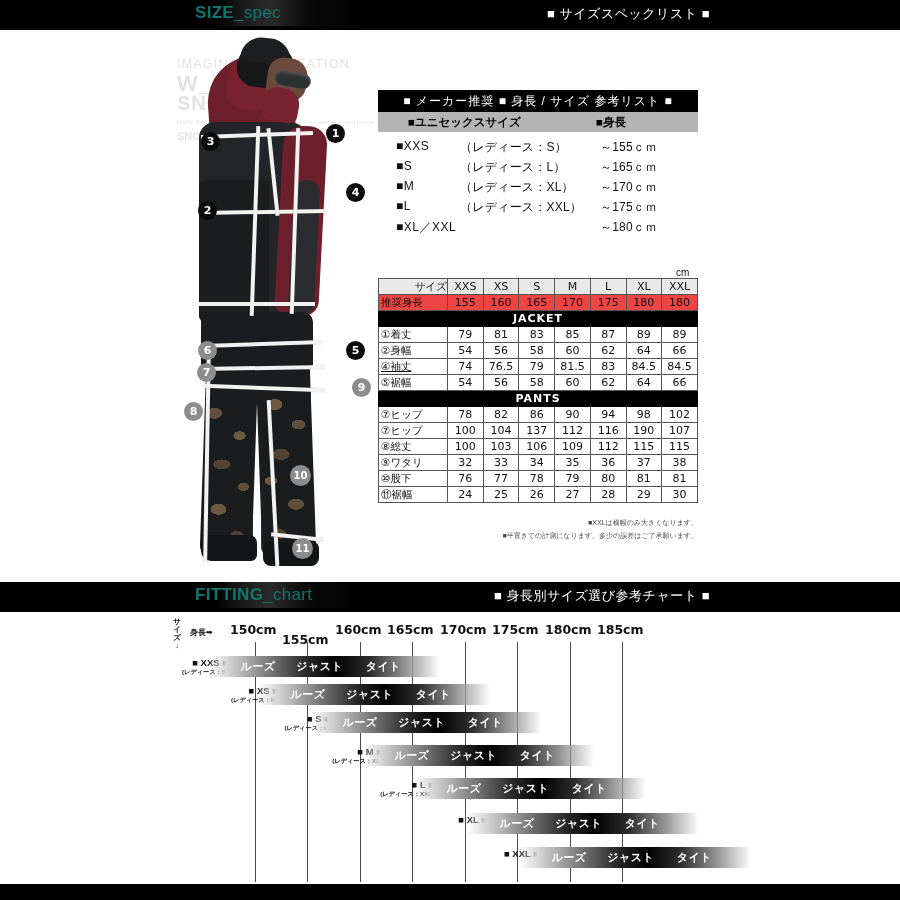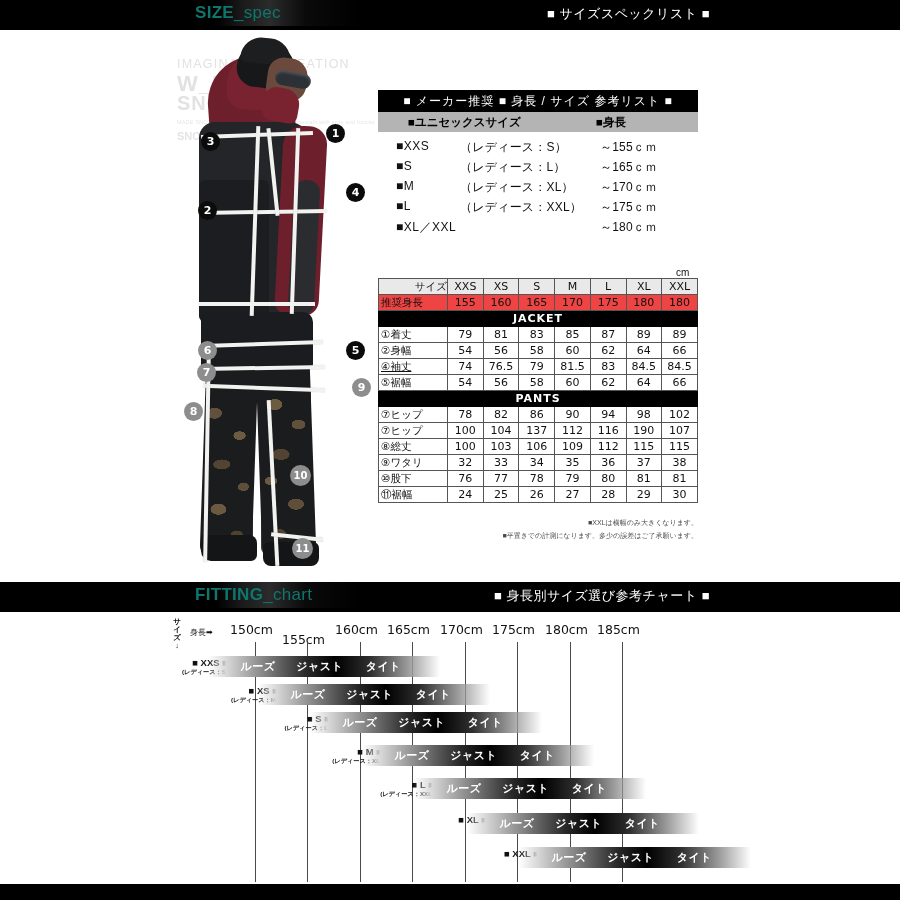--- a/index.html
+++ b/index.html
@@ -101,21 +101,21 @@
                 font-family:"DejaVu Sans",sans-serif;}
   table.spec td.lab{text-align:left;padding-left:2px;font-size:10.5px;white-space:nowrap;}
   table.spec tr.hd td{background:#e9e9e9;font-weight:normal;}
   table.spec tr.hd2 td{background:#ef4444;}
   table.spec td.band{background:#000;color:#fff;font-weight:bold;font-size:11px;letter-spacing:1px;
                      border:1px solid #000;height:15px;}
   .notes{position:absolute;left:378px;top:516px;width:320px;text-align:right;font-size:7px;color:#4a4a4a;line-height:1.9;}
 
   
   .fit{position:absolute;left:0;top:612px;width:900px;height:270px;}
-  .fit .axlab{position:absolute;font-size:12.5px;font-weight:normal;font-family:"DejaVu Sans",sans-serif;}
+  .fit .axlab{position:absolute;font-size:12.5px;font-weight:bold;font-family:"DejaVu Sans",sans-serif;}
   .fit .vline{position:absolute;width:1px;background:#4a4a4a;}
   .fit .rowlab{position:absolute;text-align:right;font-size:9.5px;font-weight:bold;white-space:nowrap;}
   .fit .rowlab .sub{display:block;font-size:6.2px;font-weight:bold;margin-top:0px;}
   .fit .bar{position:absolute;height:21px;
     background:linear-gradient(90deg,rgba(255,255,255,0) 0%,#d8d8d8 8%,#8f8f8f 22%,#2a2a2a 42%,#000 55%,#2f2f2f 70%,#9a9a9a 86%,rgba(255,255,255,0) 100%);}
   .fit .bar span{position:absolute;top:3px;color:#fff;font-size:11px;font-weight:bold;letter-spacing:.5px;font-family:Liberation Serif, serif;}
   .fit .bar .s1{left:14%;}
   .fit .bar .s2{left:38%;}
   .fit .bar .s3{left:68%;}
   .vtxt{position:absolute;font-size:7.5px;font-weight:bold;line-height:1.05;text-align:center;width:10px;}

